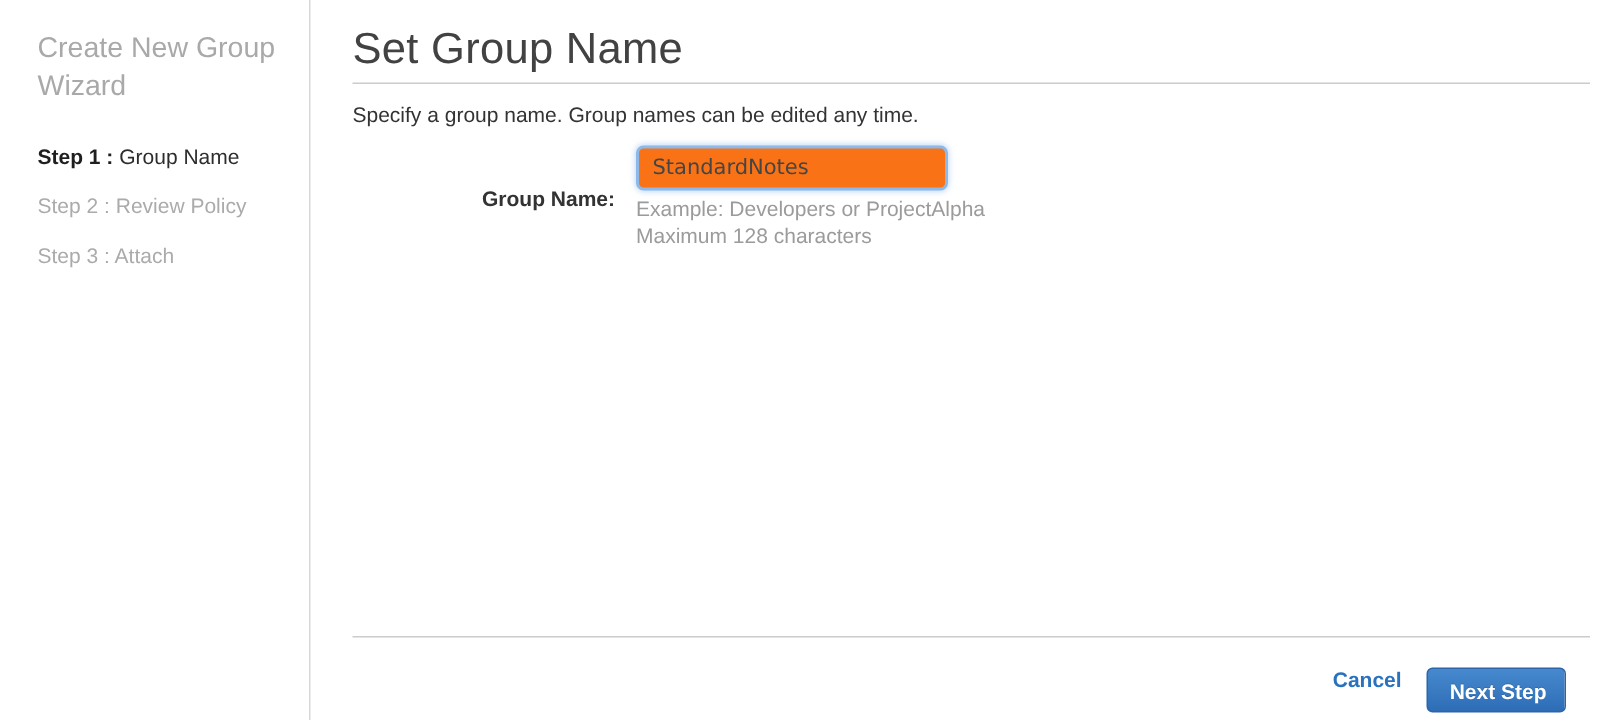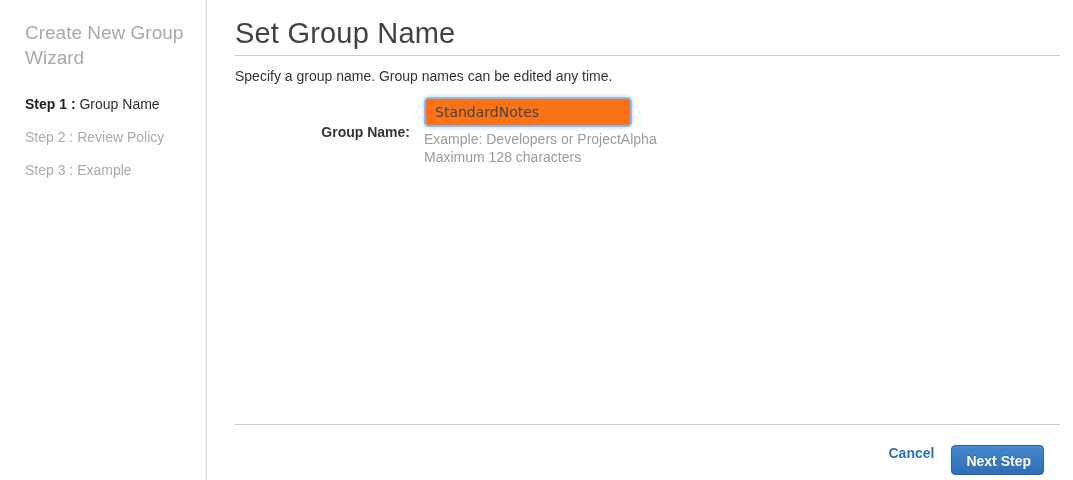--- a/index.html
+++ b/index.html
@@ -144,21 +144,21 @@
   <div class="sidebar">
     <div class="sidebar-title">Create New Group Wizard</div>
     <div class="steps">
       <div class="step active">
         <span class="prefix">Step 1 : </span><span>Group Name</span>
       </div>
       <div class="step">
         <span class="prefix">Step 2 : </span><span>Review Policy</span>
       </div>
       <div class="step">
-        <span class="prefix">Step 3 : </span><span>Example</span>
+        <span class="prefix">Step 3 : </span><span>Attach</span>
       </div>
     </div>
   </div>
 
   <div class="main">
     <h1 class="page-title">Set Group Name</h1>
     <hr class="rule">
 
     <p class="description">Specify a group name. Group names can be edited any time.</p>
 

